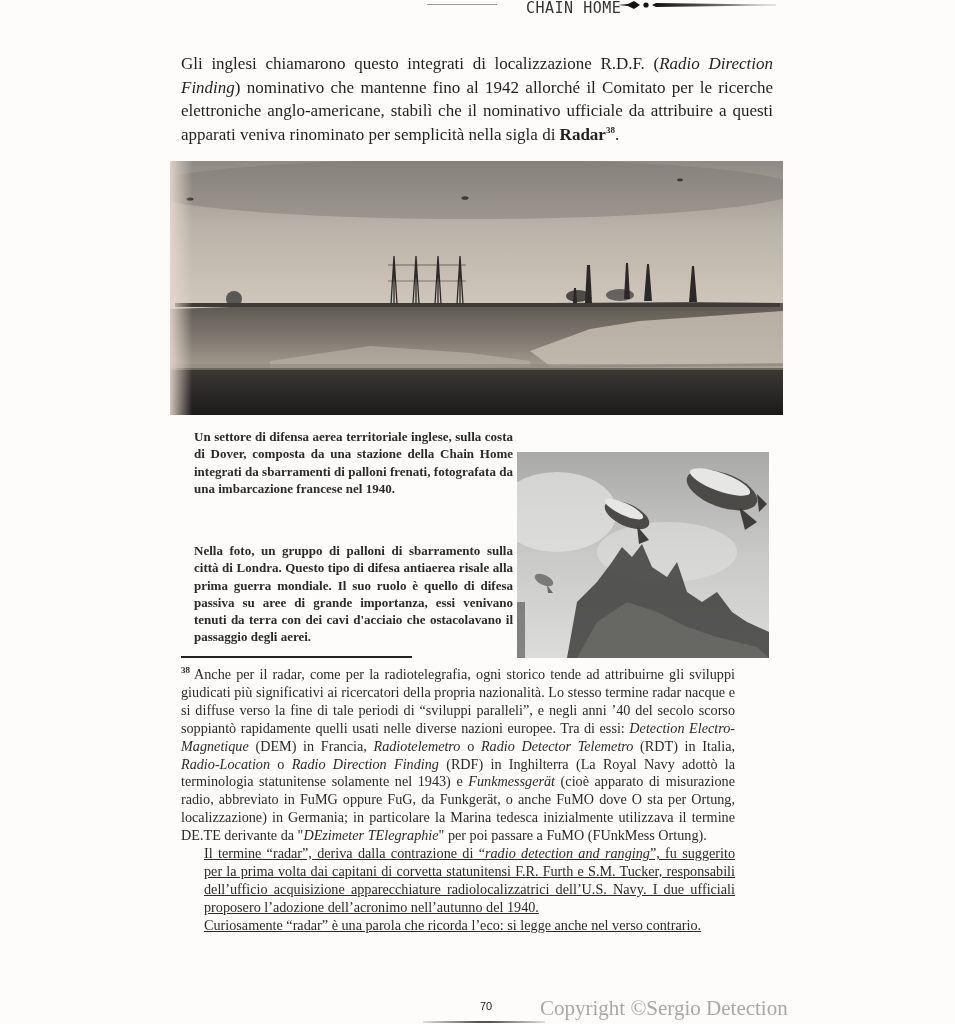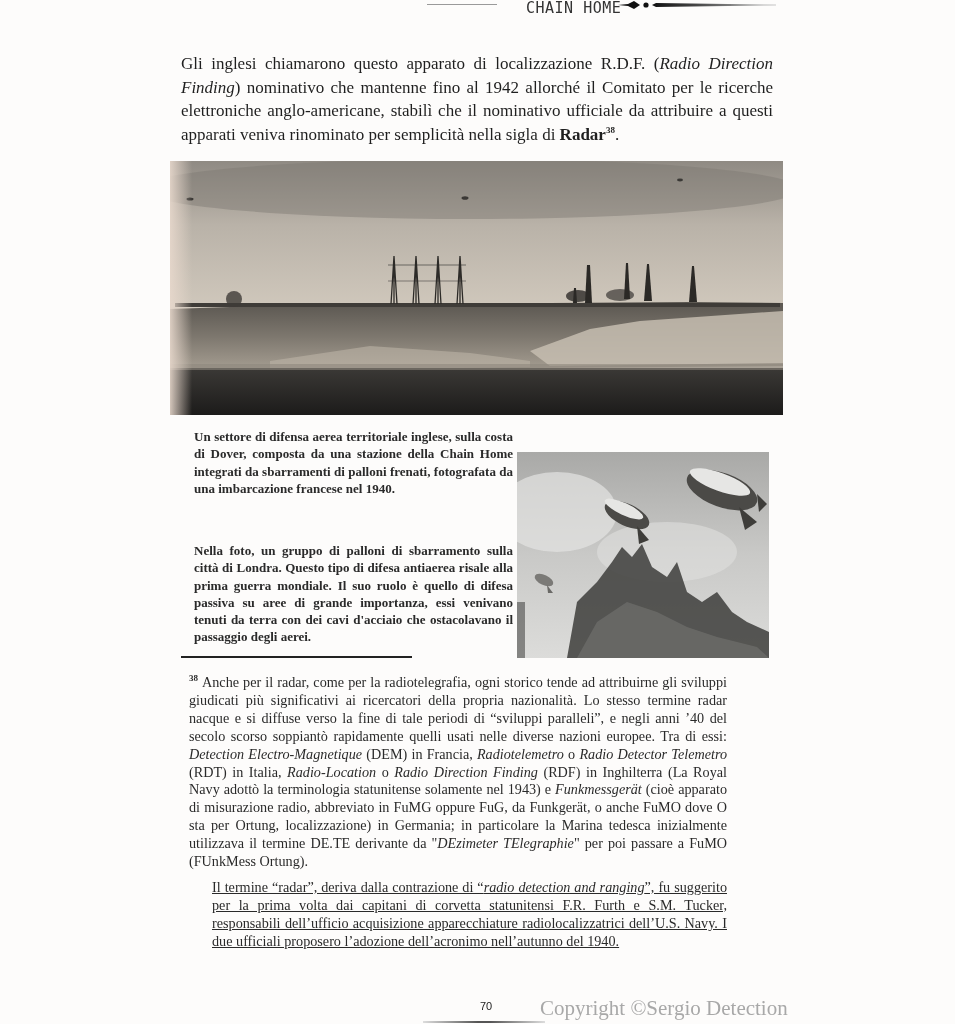--- a/index.html
+++ b/index.html
@@ -24,21 +24,21 @@
   .caption { position: absolute; left: 194px; width: 319px; font-size: 13px; line-height: 17.3px; font-weight: bold; text-align: justify; color: #2a2a2a; }
   .caption-1 { top: 428px; }
   .caption-2 { top: 542px; }
 
   
   .photo-balloons { position: absolute; left: 517px; top: 452px; width: 252px; height: 206px; overflow: hidden; background: #b8b8b6; }
 
   
   .fn-rule { position: absolute; left: 181px; top: 656px; width: 231px; height: 1.5px; background: #222; }
   .footnote { position: absolute; left: 181px; top: 666px; width: 554px; font-size: 14.2px; line-height: 17.9px; color: #2a2a2a; text-align: justify; }
-  .footnote p { margin: 8px; }
+  .footnote p { margin: 0; }
   .footnote .fn-first { text-indent: 0; }
   .footnote .indent { padding-left: 23px; text-decoration: underline; }
   .footnote sup { font-size: 9px; font-weight: bold; vertical-align: 6px; line-height: 0; margin-right: 4px; font-family: "Liberation Serif", serif; }
   .footnote i { font-style: italic; }
 
   
   .page-num { position: absolute; left: 460px; top: 1000px; font-family: "Liberation Sans", "DejaVu Sans", sans-serif; font-size: 11px; color: #222; margin-left: 20px; }
   .footer-line { position: absolute; left: 423px; top: 1021px; width: 122px; height: 2px; background: linear-gradient(90deg, #ddd, #555 45%, #555 55%, #ddd); }
   .copyright { position: absolute; left: 540px; top: 996px; font-size: 21px; color: #a8a8a8; font-family: "Liberation Serif", "DejaVu Serif", serif; }
 </style>
@@ -54,21 +54,21 @@
       <stop offset="0.35" stop-color="#444"></stop>
       <stop offset="1" stop-color="#c8c8c8"></stop>
     </linearGradient>
   </defs>
   <path d="M2 5 L12 4 L18 1 L24 5 L18 9 L12 6 Z" fill="#111"></path>
   <circle cx="30" cy="5" r="2.6" fill="#111"></circle>
   <path d="M36 5 L40 3 L160 4.6 L160 5.4 L40 7 Z" fill="url(#fadeR)"></path>
 </svg>
 
 <div class="intro">
-  <span>Gli inglesi chiamarono questo apparato di localizzazione R.D.F. (</span><i>Radio Direction Finding</i><span>) nominativo che mantenne fino al 1942 allorché il Comitato per le ricerche elettroniche anglo-americane, stabilì che il nominativo ufficiale da attribuire a questi apparati veniva rinominato per semplicità nella sigla di </span><b>Radar</b><sup>38</sup><span>.</span>
+  <span>Gli inglesi chiamarono questo integrati di localizzazione R.D.F. (</span><i>Radio Direction Finding</i><span>) nominativo che mantenne fino al 1942 allorché il Comitato per le ricerche elettroniche anglo-americane, stabilì che il nominativo ufficiale da attribuire a questi apparati veniva rinominato per semplicità nella sigla di </span><b>Radar</b><sup>38</sup><span>.</span>
 </div>
 
 <div class="photo-main" title="Chain Home radar station on the Dover coast with barrage balloons, 1940">
   <svg width="613" height="254" viewBox="0 0 613 254">
     <defs>
       <linearGradient id="sky" x1="0" x2="0" y1="0" y2="1">
         <stop offset="0" stop-color="#8f8a83"></stop>
         <stop offset="0.25" stop-color="#b9b2a8"></stop>
         <stop offset="0.6" stop-color="#d1c9bd"></stop>
         <stop offset="1" stop-color="#cfc6ba"></stop>
@@ -164,17 +164,18 @@
     <path d="M50 206 L60 150 L80 130 L95 110 L105 95 L115 105 L125 92 L135 115 L150 125 L160 110 L170 140 L185 150 L200 140 L215 160 L230 170 L252 180 L252 206 Z" fill="#3d3d3b" opacity="0.85"></path>
     <path d="M60 206 L80 170 L110 150 L140 160 L170 175 L200 185 L240 195 L252 206 Z" fill="#6f6f6c" opacity="0.7"></path>
     <rect x="0" y="150" width="8" height="56" fill="#4a4a48" opacity="0.6"></rect>
   </svg>
 </div>
 
 <div class="fn-rule"></div>
 <div class="footnote">
   <p class="fn-first"><sup>38</sup><span>Anche per il radar, come per la radiotelegrafia, ogni storico tende ad attribuirne gli sviluppi giudicati più significativi ai ricercatori della propria nazionalità. Lo stesso termine radar nacque e si diffuse verso la fine di tale periodi di “sviluppi paralleli”, e negli anni ’40 del secolo scorso soppiantò rapidamente quelli usati nelle diverse nazioni europee. Tra di essi: </span><i>Detection Electro-Magnetique</i><span> (DEM) in Francia, </span><i>Radiotelemetro</i><span> o </span><i>Radio Detector Telemetro</i><span> (RDT) in Italia, </span><i>Radio-Location</i><span> o </span><i>Radio Direction Finding</i><span> (RDF) in Inghilterra (La Royal Navy adottò la terminologia statunitense solamente nel 1943) e </span><i>Funkmessgerät</i><span> (cioè apparato di misurazione radio, abbreviato in FuMG oppure FuG, da Funkgerät, o anche FuMO dove O sta per Ortung, localizzazione) in Germania; in particolare la Marina tedesca  inizialmente utilizzava il termine  DE.TE derivante da "</span><i>DEzimeter TElegraphie</i><span>" per poi passare a FuMO (FUnkMess Ortung).</span></p>
   <p class="indent"><span> Il termine “radar”, deriva dalla contrazione di “</span><i>radio detection and ranging</i><span>”, fu suggerito per la prima volta dai capitani di corvetta statunitensi F.R. Furth e S.M. Tucker, responsabili dell’ufficio acquisizione apparecchiature radiolocalizzatrici dell’U.S. Navy. I due ufficiali proposero l’adozione dell’acronimo nell’autunno del 1940.</span></p>
+  <p class="indent">Curiosamente “radar” è una parola che ricorda l’eco: si legge anche nel verso contrario.</p>
 </div>
 
 <div class="page-num">70</div>
 <div class="footer-line"></div>
 <div class="copyright">Copyright ©Sergio Detection</div>
 
 </body></html>

